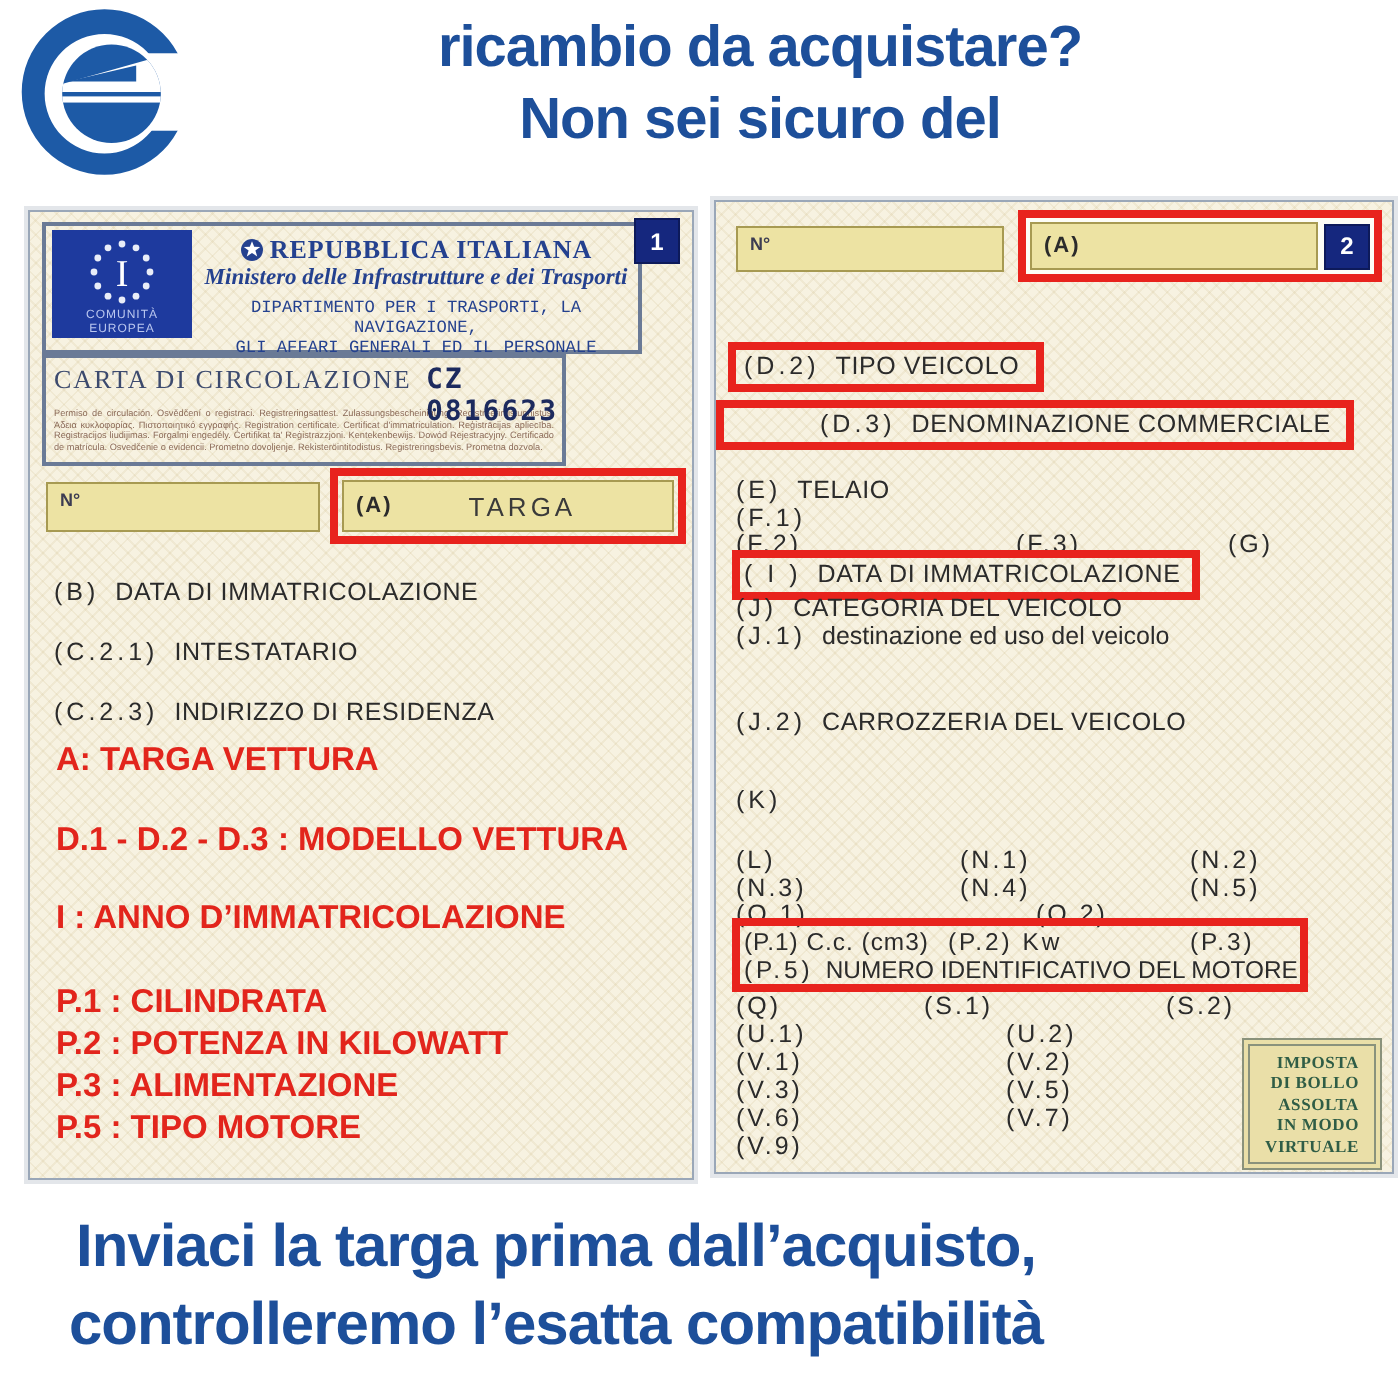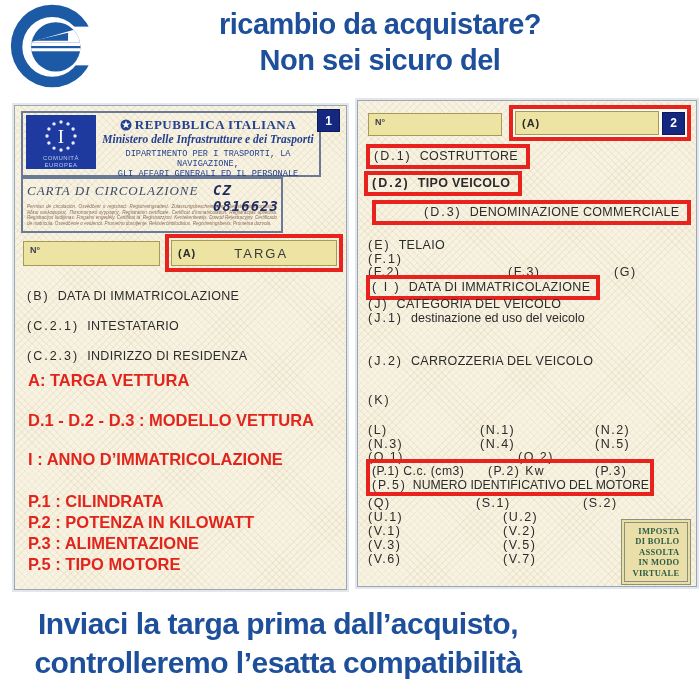--- a/index.html
+++ b/index.html
@@ -34,21 +34,21 @@
             font-family:"Liberation Serif",serif;font-style:italic;font-weight:bold;
             color:#24418f;font-size:11.5px;white-space:nowrap;}
   .dept{position:absolute;left:76px;top:36px;right:2px;text-align:center;
         font-family:Liberation Mono, monospace;color:#24418f;font-size:8.6px;line-height:10px;}
 
   .badge{position:absolute;width:21px;height:21px;background:#15277e;border:1px solid #0d1a5a;
          color:#fff;font-weight:bold;font-size:12px;display:flex;align-items:center;justify-content:center;}
   .badge.left1{right:6px;top:3px;}
 
   .carta-box{position:absolute;left:6px;top:71px;width:262px;height:56px;border:2px solid #6a7a96;
-             padding:2px 4px;box-sizing:border-box;font-style:italic;}
+             padding:2px 4px;box-sizing:border-box;}
   .carta-title{font-family:"Liberation Serif",serif;font-size:13px;color:#3c4a6e;letter-spacing:1px;}
   .carta-num{position:absolute;left:190px;top:3px;font-family:"DejaVu Sans Mono",monospace;
              font-size:14px;font-weight:bold;color:#1c2a5e;letter-spacing:1px;}
   .multilingual{margin-top:5px;font-size:4.6px;line-height:5.7px;color:#8b6a58;text-align:justify;}
 
   .field{background:#ede3a3;border:1px solid #a79a52;box-sizing:border-box;}
   .field-n-left{position:absolute;left:8px;top:135px;width:137px;height:25px;}
   .field-n-right{position:absolute;left:10px;top:12px;width:134px;height:23px;}
   .n-label{font-size:9px;font-weight:bold;color:#3c3c52;padding:3px 0 0 6px;display:block;}
 
@@ -68,26 +68,26 @@
   .lbl{margin-left:8px;letter-spacing:0.3px;}
   .row-b{top:183px;}.row-c21{top:213px;}.row-c23{top:243px;}
 
   .anno{position:absolute;left:13px;color:#e2251c;font-weight:bold;font-size:16.5px;white-space:nowrap;}
   .an-a{top:265px;}.an-d{top:305px;}.an-i{top:344px;}
   .an-p1{top:386px;}.an-p2{top:407px;}.an-p3{top:428px;text-align:right;}.an-p5{top:449px;}
 
   
   .d-frame{position:absolute;border:4px solid #e8231d;padding:1px 8px 2px 4px;font-size:12.5px;
            color:#2b2b2b;white-space:nowrap;box-sizing:border-box;}
-  .d1{left:8px;top:43px;}.d2{left:6px;top:70px;font-weight:bold;}.d3{left:14px;top:99px;padding-left:48px;}
+  .d1{left:8px;top:43px;}.d2{left:6px;top:70px;}.d3{left:0;top:99px;padding-left:48px;}
 
   .gline{position:absolute;left:0;width:100%;height:15px;font-size:12.5px;color:#2b2b2b;}
   .gline .inl{position:absolute;left:10px;white-space:nowrap;}
   .gc{position:absolute;letter-spacing:1.5px;white-space:nowrap;}
-  .cc1{left:10px;}.x118{left:118px;}.x122{left:122px;}.x145{left:145px;}
+  .cc1{left:10px;}.x118{left:104px;}.x122{left:122px;}.x145{left:145px;}
   .x150{left:150px;}.x160{left:160px;}.cc3{left:237px;}.cc3g{left:256px;}.cc3s{left:225px;}
   .t-e{top:137px;}.t-f1{top:151px;}.t-f2{top:164px;}.t-j{top:196px;}.t-j1{top:210px;}
   .t-j2{top:253px;}.t-k{top:292px;}.t-l{top:322px;}.t-n3{top:336px;}.t-o{top:349px;}
   .t-q{top:395px;}.t-u{top:409px;}.t-v1{top:423px;}.t-v3{top:437px;}.t-v6{top:451px;}.t-v9{top:465px;}
   .t-j1 .lbl{letter-spacing:0;}
 
   .i-frame{position:absolute;left:8px;top:174px;border:4px solid #e8231d;padding:1px 6px 2px 2px;
            font-size:12.5px;color:#2b2b2b;white-space:nowrap;}
   .p-frame{position:absolute;left:8px;top:358px;width:288px;height:37px;border:4px solid #e8231d;
            box-sizing:border-box;font-size:12.2px;color:#2b2b2b;}
@@ -216,23 +216,20 @@
     <div class="field field-n-right">
       <span class="n-label">N°</span>
     </div>
     <div class="red-frame right-a-frame">
       <div class="field">
         <span class="a-code">(A)</span>
       </div>
       <div class="badge">2</div>
     </div>
 
-    <div class="d-frame d1">
-      <span class="code">(D.1)</span><span class="lbl">COSTRUTTORE</span>
-    </div>
     <div class="d-frame d2">
       <span class="code">(D.2)</span><span class="lbl">TIPO VEICOLO</span>
     </div>
     <div class="d-frame d3">
       <span class="code">(D.3)</span><span class="lbl">DENOMINAZIONE COMMERCIALE</span>
     </div>
 
     <div class="gline t-e">
       <span class="inl"><span class="code">(E)</span><span class="lbl">TELAIO</span></span>
     </div>
@@ -301,20 +298,23 @@
       <span class="gc cc1">(V.1)</span>
       <span class="gc x145">(V.2)</span>
     </div>
     <div class="gline t-v3">
       <span class="gc cc1">(V.3)</span>
       <span class="gc x145">(V.5)</span>
     </div>
     <div class="gline t-v6">
       <span class="gc cc1">(V.6)</span>
       <span class="gc x145">(V.7)</span>
+    </div>
+    <div class="gline t-v9">
+      <span class="gc cc1">(V.9)</span>
     </div>
 
     <div class="imposta">IMPOSTA
 DI BOLLO
 ASSOLTA
 IN MODO
 VIRTUALE</div>
   </div>
 
   <div class="footer">

